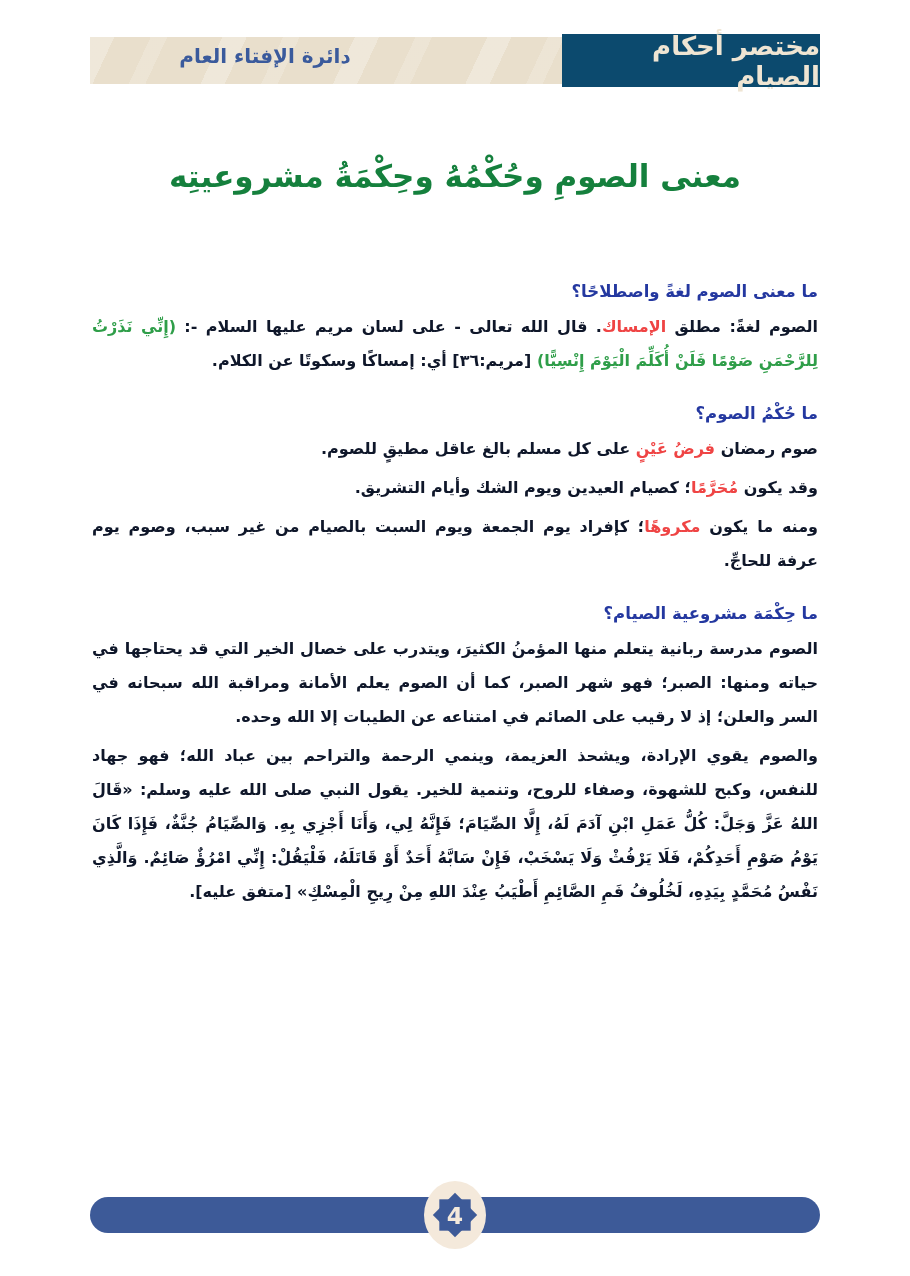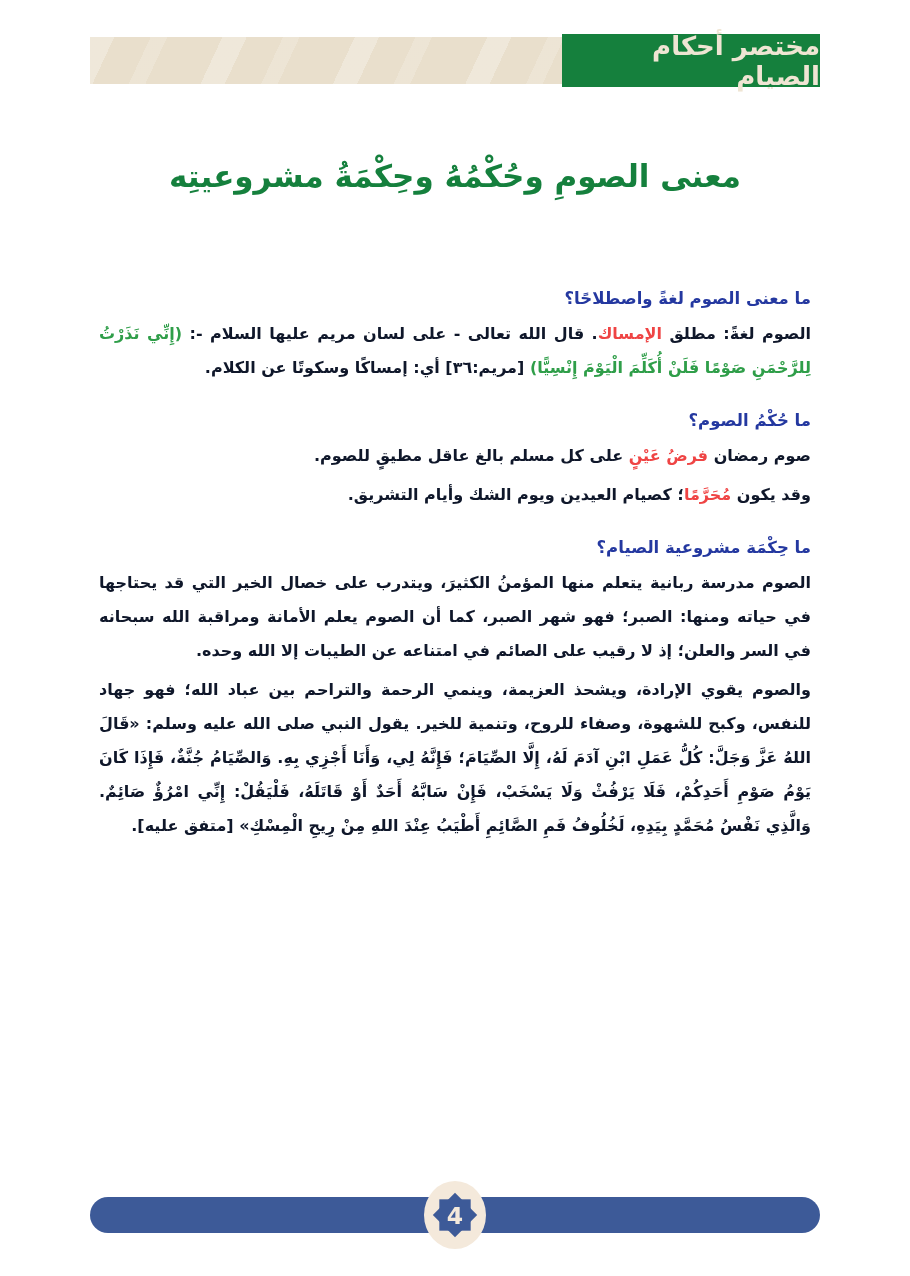--- a/index.html
+++ b/index.html
@@ -14,41 +14,41 @@
   
   .header-bar{
     position:absolute;top:37px;left:90px;right:90px;height:47px;
     background:#e9dfcc;
     background-image:repeating-linear-gradient(115deg,
       rgba(255,255,255,.28) 0 22px, rgba(0,0,0,0) 22px 55px,
       rgba(255,255,255,.18) 55px 70px, rgba(0,0,0,0) 70px 120px);
   }
   .booklet-box{
     position:absolute;top:34px;right:90px;width:258px;height:53px;
-    background:#15803d;
+    background:#0c4a6e;
     display:flex;align-items:center;justify-content:center;
     color:#efe5d3;font-size:26px;font-weight:bold;
   }
   .dept-label{
     position:absolute;top:44px;left:160px;width:210px;
     color:#3a5a9c;font-size:20px;font-weight:bold;text-align:center;
     letter-spacing:0;
   }
   
   .page-title{
     position:absolute;top:158px;left:0;right:0;
     text-align:center;
     color:#15803d;font-size:31px;font-weight:bold;
   }
   
   .body-area{
     position:absolute;top:280px;right:90px;left:90px;
     direction:rtl;
   }
-  .section{margin:9px;}
+  .section{margin:2px;}
   .section + .section{margin-top:26px;}
   .section-heading{
     margin:0 0 9px 0;
     color:#2438a0;font-size:16.5px;font-weight:bold;
   }
   .para{
     margin:0 0 5px 0;
     color:#151515;font-size:16px;font-weight:bold;
     line-height:34px;text-align:justify;
   }
@@ -67,40 +67,42 @@
     display:flex;align-items:center;justify-content:center;
   }
   .page-badge svg{display:block;}
 </style>
 </head>
 <body>
 
 <div class="page">
 
   <div class="header-bar"></div>
+  <div class="dept-label">دائرة الإفتاء العام</div>
   <div class="booklet-box">
     <span>مختصر أحكام الصيام</span>
   </div>
 
   <div class="page-title">معنى الصومِ وحُكْمُهُ وحِكْمَةُ مشروعيتِه</div>
 
   <div class="body-area">
 
     <div class="section">
       <h2 class="section-heading">ما معنى الصوم لغةً واصطلاحًا؟</h2>
       <div>
           <p class="para"><span class="seg n">الصوم لغةً: مطلق </span><span class="seg red">الإمساك</span><span class="seg n">. قال الله تعالى - على لسان مريم عليها السلام -: </span><span class="seg green">(إِنِّي نَذَرْتُ لِلرَّحْمَنِ صَوْمًا فَلَنْ أُكَلِّمَ الْيَوْمَ إِنْسِيًّا)</span><span class="seg n"> [مريم:٣٦] أي: إمساكًا وسكوتًا عن الكلام.</span></p>
         </div>
     </div>
 
     <div class="section">
       <h2 class="section-heading">ما حُكْمُ الصوم؟</h2>
       <div>
           <p class="para"><span class="seg n">صوم رمضان </span><span class="seg red">فرضُ عَيْنٍ</span><span class="seg n"> على كل مسلم بالغ عاقل مطيقٍ للصوم.</span></p>
           <p class="para"><span class="seg n">وقد يكون </span><span class="seg red">مُحَرَّمًا</span><span class="seg n">؛ كصيام العيدين ويوم الشك وأيام التشريق.</span></p>
+          <p class="para"><span class="seg n">ومنه ما يكون </span><span class="seg red">مكروهًا</span><span class="seg n">؛ كإفراد يوم الجمعة ويوم السبت بالصيام من غير سبب، وصوم يوم عرفة للحاجِّ.</span></p>
         </div>
     </div>
 
     <div class="section">
       <h2 class="section-heading">ما حِكْمَة مشروعية الصيام؟</h2>
       <div>
           <p class="para"><span class="seg n">الصوم مدرسة ربانية يتعلم منها المؤمنُ الكثيرَ، ويتدرب على خصال الخير التي قد يحتاجها في حياته ومنها: الصبر؛ فهو شهر الصبر، كما أن الصوم يعلم الأمانة ومراقبة الله سبحانه في السر والعلن؛ إذ لا رقيب على الصائم في امتناعه عن الطيبات إلا الله وحده.</span></p>
           <p class="para"><span class="seg n">والصوم يقوي الإرادة، ويشحذ العزيمة، وينمي الرحمة والتراحم بين عباد الله؛ فهو جهاد للنفس، وكبح للشهوة، وصفاء للروح، وتنمية للخير. يقول النبي صلى الله عليه وسلم: «قَالَ اللهُ عَزَّ وَجَلَّ: كُلُّ عَمَلِ ابْنِ آدَمَ لَهُ، إِلَّا الصِّيَامَ؛ فَإِنَّهُ لِي، وَأَنَا أَجْزِي بِهِ. وَالصِّيَامُ جُنَّةٌ، فَإِذَا كَانَ يَوْمُ صَوْمِ أَحَدِكُمْ، فَلَا يَرْفُثْ وَلَا يَسْخَبْ، فَإِنْ سَابَّهُ أَحَدٌ أَوْ قَاتَلَهُ، فَلْيَقُلْ: إِنِّي امْرُؤٌ صَائِمٌ. وَالَّذِي نَفْسُ مُحَمَّدٍ بِيَدِهِ، لَخُلُوفُ فَمِ الصَّائِمِ أَطْيَبُ عِنْدَ اللهِ مِنْ رِيحِ الْمِسْكِ» [متفق عليه].</span></p>
         </div>
     </div>

